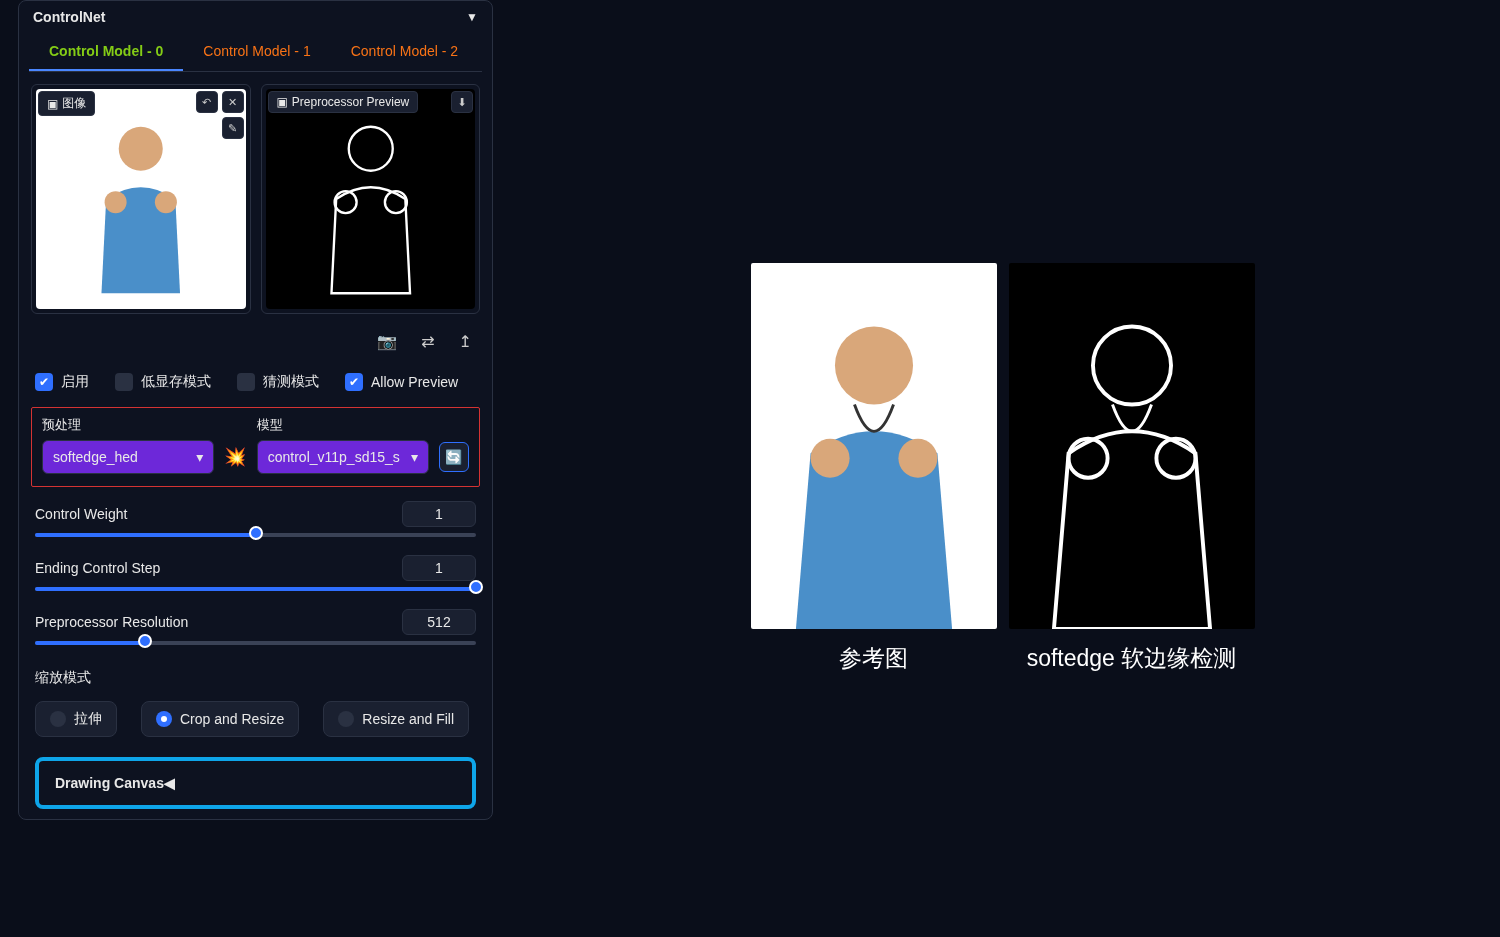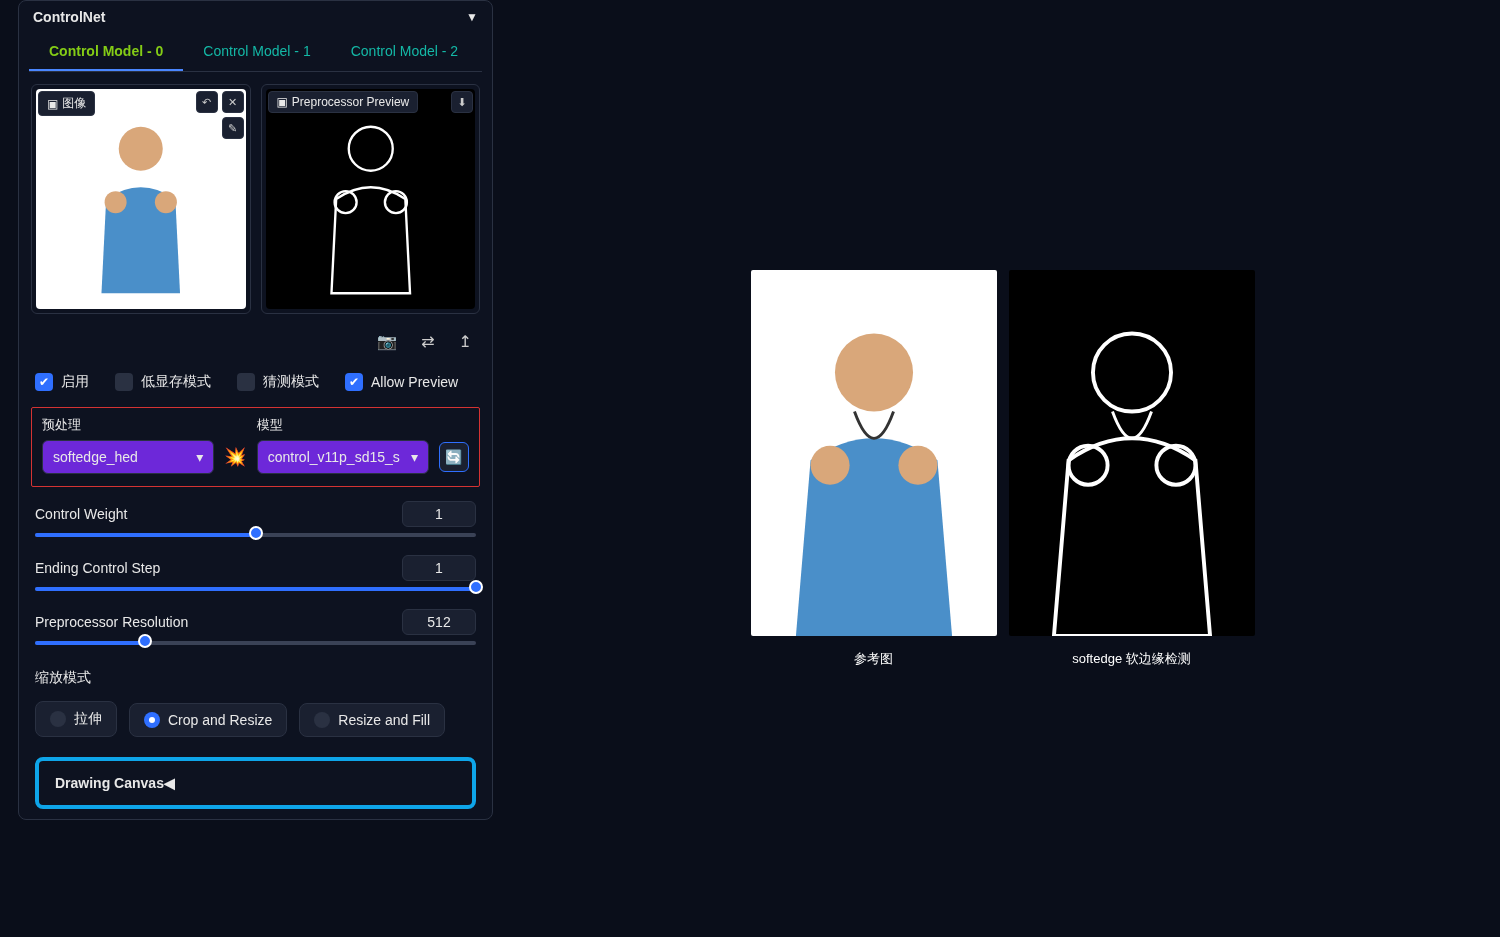--- a/index.html
+++ b/index.html
@@ -31,21 +31,21 @@
   cursor: pointer;
 }
 .acc-header .arrow { font-size: 12px; }
 .tabs {
   display: flex;
   border-bottom: 1px solid #2a3142;
   margin: 0 10px;
 }
 .tab {
   padding: 10px 20px;
-  color: #14b8a6;
+  color: #f97316;
   cursor: pointer;
   border-bottom: 2px solid transparent;
 }
 .tab.active {
   color: #84cc16;
   font-weight: 600;
   border-bottom: 2px solid #4a86ff;
 }
 .img-row {
   display: flex;
@@ -217,23 +217,22 @@
   height: 14px;
   background: #2f6fff;
   border: 2px solid #fff;
   border-radius: 50%;
   position: absolute;
   top: -7px;
   transform: translateX(-50%);
 }
 .radio-row {
   display: flex;
-  gap: 12px;
+  gap: 24px;
   padding: 10px 16px;
-  align-items: flex-end;
 }
 .radio-btn {
   background: #1a2030;
   border: 1px solid #2a3142;
   border-radius: 8px;
   padding: 8px 14px;
   display: flex;
   align-items: center;
   gap: 8px;
   cursor: pointer;
@@ -277,21 +276,21 @@
   display: flex;
   flex-direction: column;
   align-items: center;
   gap: 14px;
 }
 .out-img {
   width: 246px;
   height: 366px;
   border-radius: 2px;
 }
-.out-label { font-size: 13px; color: #fff; }
+.out-label { font-size: 23px; color: #fff; }
 
 .nurse-svg { width: 100%; height: 100%; }
 .anime-bg {
   background: linear-gradient(to bottom,#7bb8e8 0%,#9fd986 40%,#c5b196 100%);
 }
 </style>
 </head>
 <body>
 
 <div class="panel">

